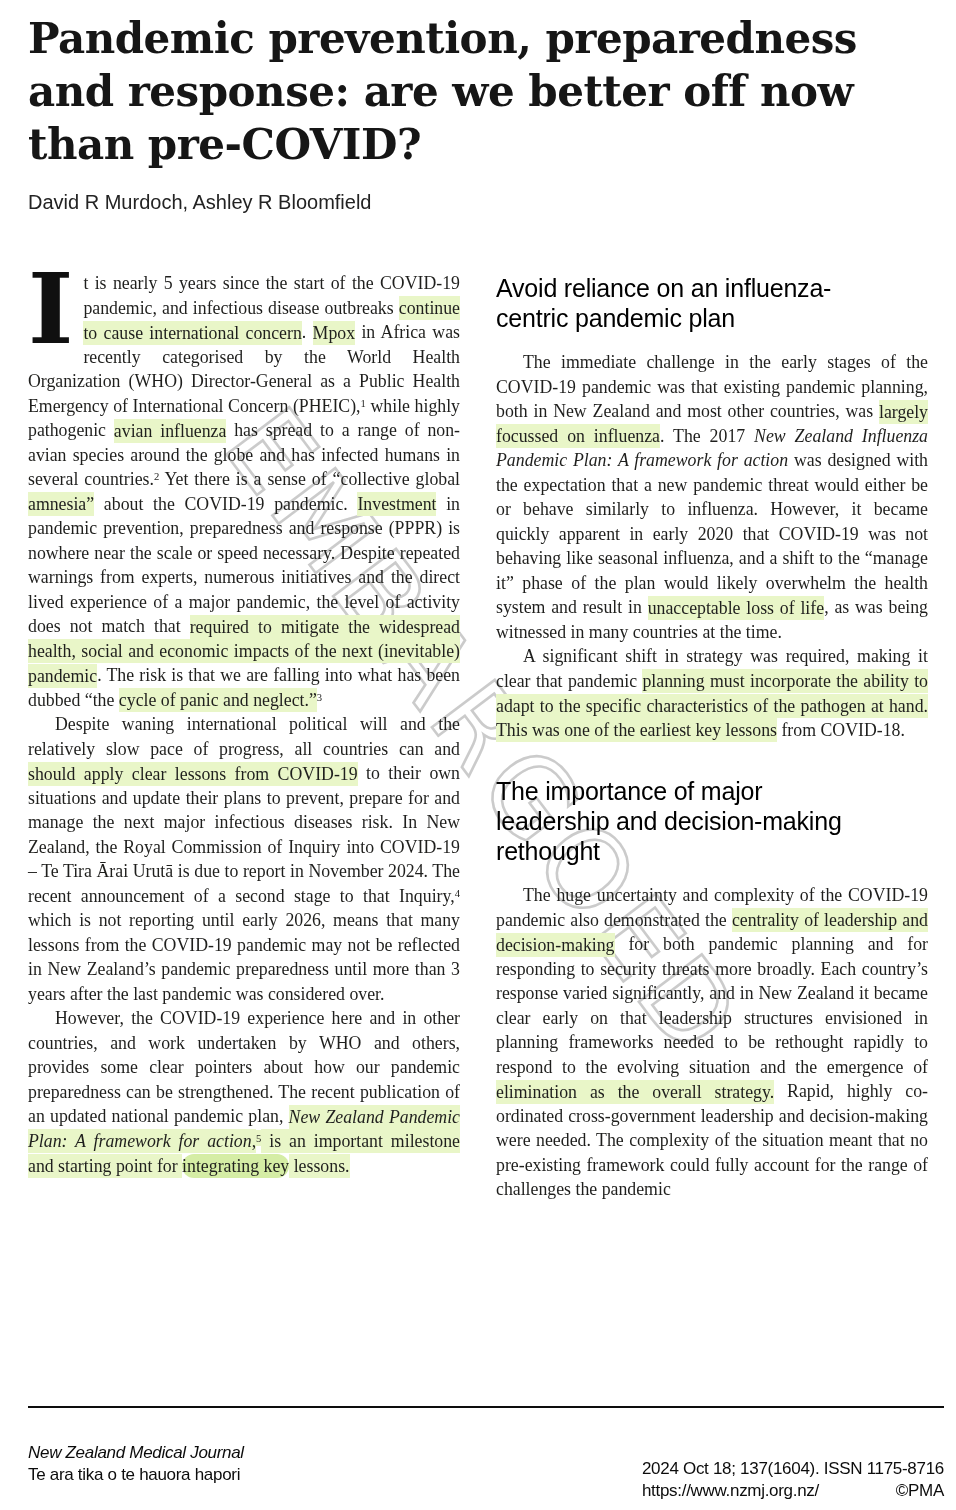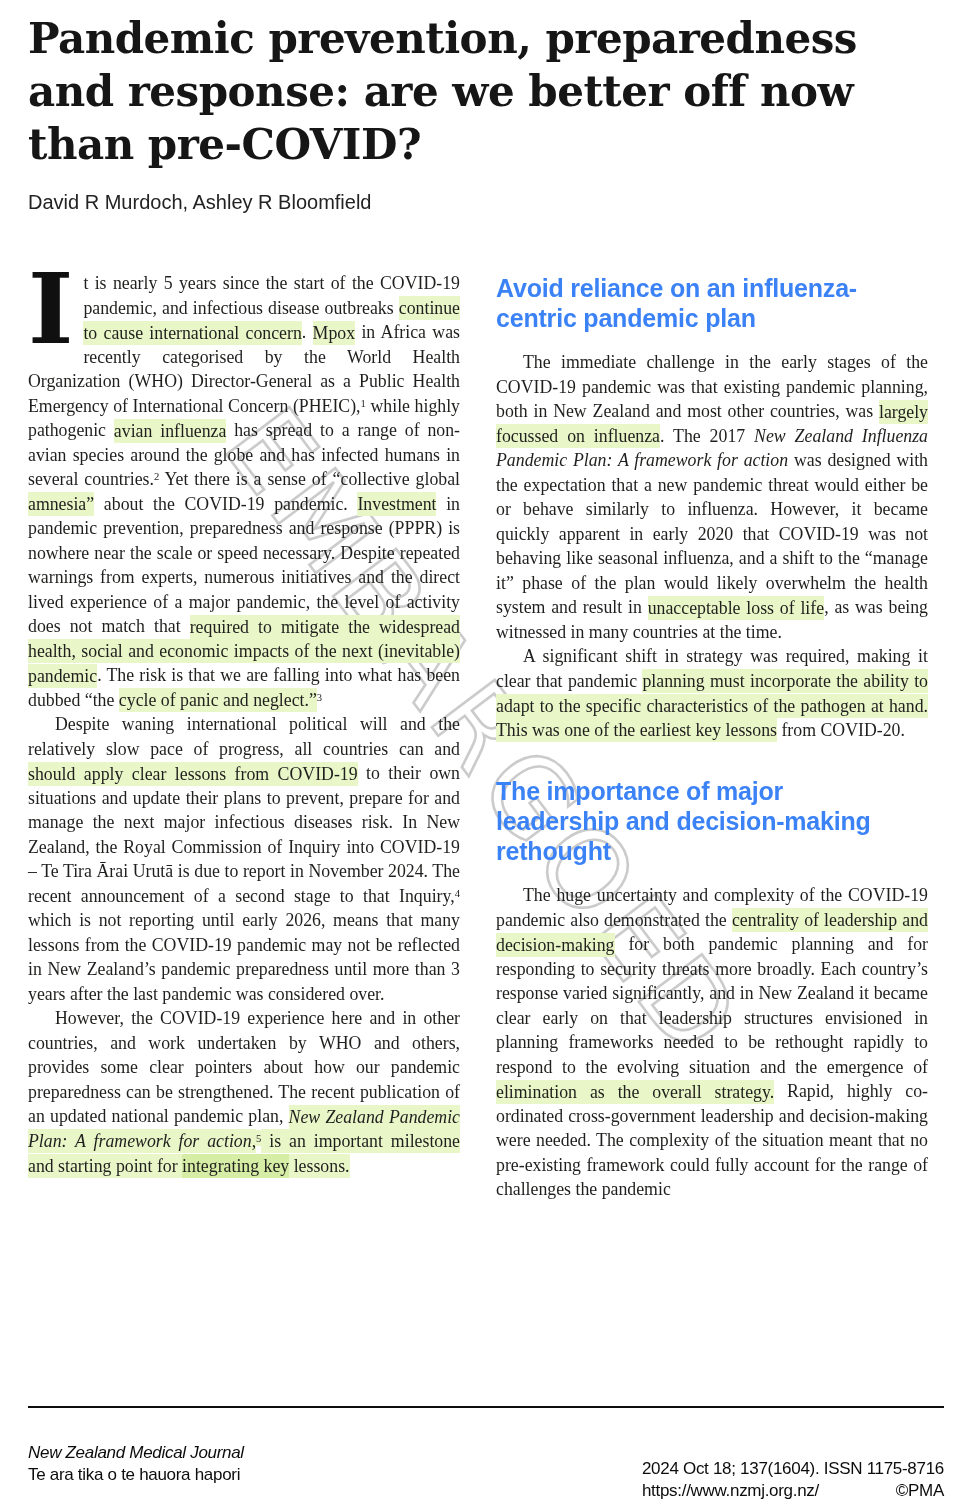--- a/index.html
+++ b/index.html
@@ -33,27 +33,27 @@
     color:#1f1f1d;
   }
   .para.indent { text-indent:27px; }
   .dropcap {
     float:left; height:72px; font-family:"DejaVu Serif","Liberation Serif",serif;
     font-weight:700; font-size:97px; line-height:72px; padding:2px 10px 0 0;
     color:#101010;
   }
   .heading {
     margin:34px 0 17px 0; font-family:"Liberation Sans","DejaVu Sans",sans-serif;
-    font-weight:700; font-size:25px; line-height:30px; letter-spacing:-0.2px;
-    color:#3b82f6;
+    font-weight:400; font-size:25px; line-height:30px; letter-spacing:-0.2px;
+    color:#000000;
   }
   .heading.first { margin-top:2px; }
   .hline { display:block; }
   .hl { background:#e9f6c8; padding:1.5px 0 2.5px 0; }
-  .hl-dark { background:#d5eda5; padding:1.5px 0 2.5px 0; }
+  .hl-dark { background:#d5eda5; padding:1.5px 0 2.5px 0;border-radius:12px; }
   .it { font-style:italic; }
   sup { font-size:0.6em; line-height:0; vertical-align:baseline; position:relative; top:-0.45em; }
   .footer {
     position:absolute; left:28px; right:12px; top:1406px; z-index:1;
     border-top:2px solid #0d0d0d;
   }
   .footer-row {
     margin-top:34px; display:flex; justify-content:space-between; align-items:flex-start;
     font-family:"Liberation Sans","DejaVu Sans",sans-serif;
     font-size:17px; line-height:22px; letter-spacing:-0.3px; color:#0c0c0c;
@@ -88,21 +88,21 @@
         <p class="para indent"><span>Despite waning international political will and the relatively slow pace of progress, all countries can and </span><span class="hl">should apply clear lessons from COVID-19</span><span> to their own situations and update their plans to prevent, prepare for and manage the next major infectious diseases risk. In New Zealand, the Royal Commission of Inquiry into COVID-19 – Te Tira Ārai Urutā is due to report in November 2024. The recent announcement of a second stage to that Inquiry,</span><sup>4</sup><span> which is not reporting until early 2026, means that many lessons from the COVID-19 pandemic may not be reflected in New Zealand’s pandemic preparedness until more than 3 years after the last pandemic was considered over.</span></p>
         <p class="para indent"><span>However, the COVID-19 experience here and in other countries, and work undertaken by WHO and others, provides some clear pointers about how our pandemic preparedness can be strengthened. The recent publication of an updated national pandemic plan, </span><span class="hl it">New Zealand Pandemic Plan: A framework for action</span><span class="hl">,</span><sup class="hl">5</sup><span class="hl"> is an important milestone and starting point for </span><span class="hl-dark">integrating key</span><span class="hl"> lessons.</span></p>
       </section>
 
       <section class="col">
         <h2 class="heading first">
           <span class="hline">Avoid reliance on an influenza-</span>
           <span class="hline">centric pandemic plan</span>
         </h2>
         <p class="para indent"><span>The immediate challenge in the early stages of the COVID-19 pandemic was that existing pandemic planning, both in New Zealand and most other countries, was </span><span class="hl">largely focussed on influenza</span><span>. The 2017 </span><span class="it">New Zealand Influenza Pandemic Plan: A framework for action</span><span> was designed with the expectation that a new pandemic threat would either be or behave similarly to influenza. However, it became quickly apparent in early 2020 that COVID-19 was not behaving like seasonal influenza, and a shift to the “manage it” phase of the plan would likely overwhelm the health system and result in </span><span class="hl">unacceptable loss of life</span><span>, as was being witnessed in many countries at the time.</span></p>
-        <p class="para indent"><span>A significant shift in strategy was required, making it clear that pandemic </span><span class="hl">planning must incorporate the ability to adapt to the specific characteristics of the pathogen at hand. This was one of the earliest key lessons</span><span> from COVID-20.</span></p>
+        <p class="para indent"><span>A significant shift in strategy was required, making it clear that pandemic </span><span class="hl">planning must incorporate the ability to adapt to the specific characteristics of the pathogen at hand. This was one of the earliest key lessons</span><span> from COVID-18.</span></p>
 
         <h2 class="heading">
           <span class="hline">The importance of major</span>
           <span class="hline">leadership and decision-making</span>
           <span class="hline">rethought</span>
         </h2>
         <p class="para indent"><span>The huge uncertainty and complexity of the COVID-19 pandemic also demonstrated the </span><span class="hl">centrality of leadership and decision-making</span><span> for both pandemic planning and for responding to security threats more broadly. Each country’s response varied significantly, and in New Zealand it became clear early on that leadership structures envisioned in planning frameworks needed to be rethought rapidly to respond to the evolving situation and the emergence of </span><span class="hl">elimination as the overall strategy.</span><span> Rapid, highly co-ordinated cross-government leadership and decision-making were needed. The complexity of the situation meant that no pre-existing framework could fully account for the range of challenges the pandemic</span></p>
       </section>
 
     </div>

